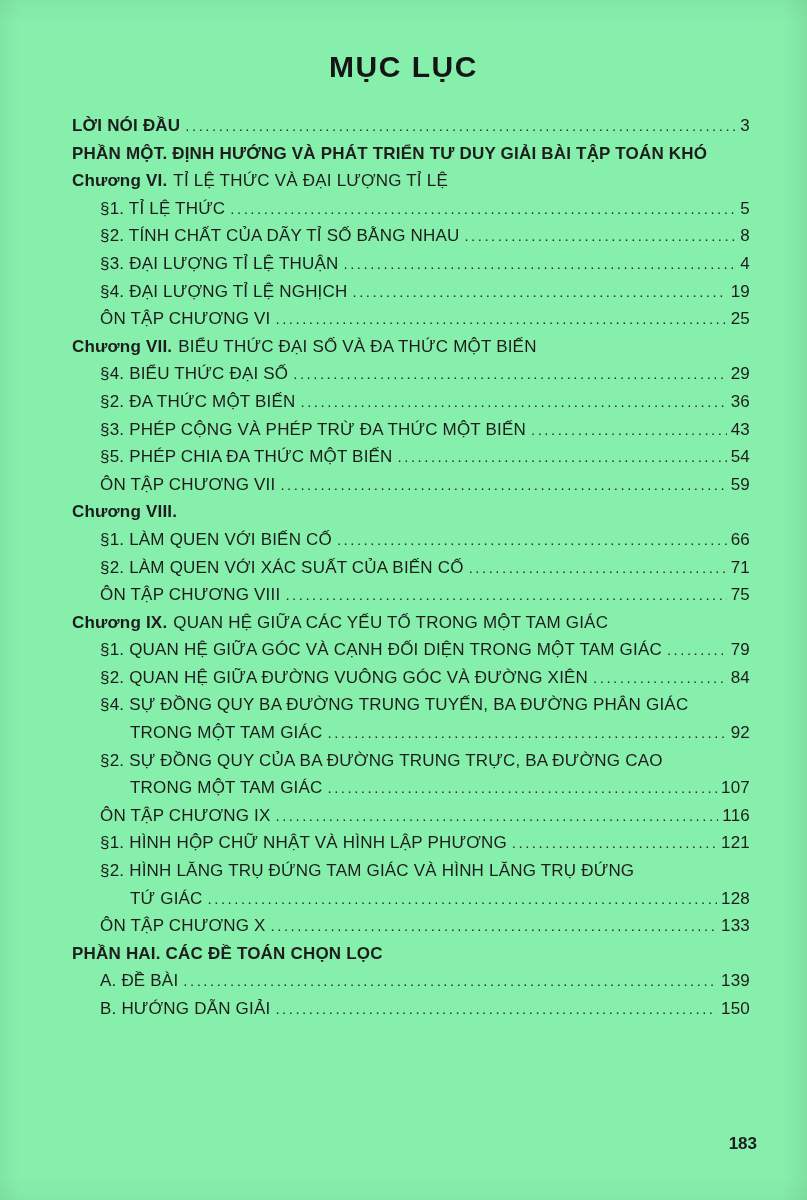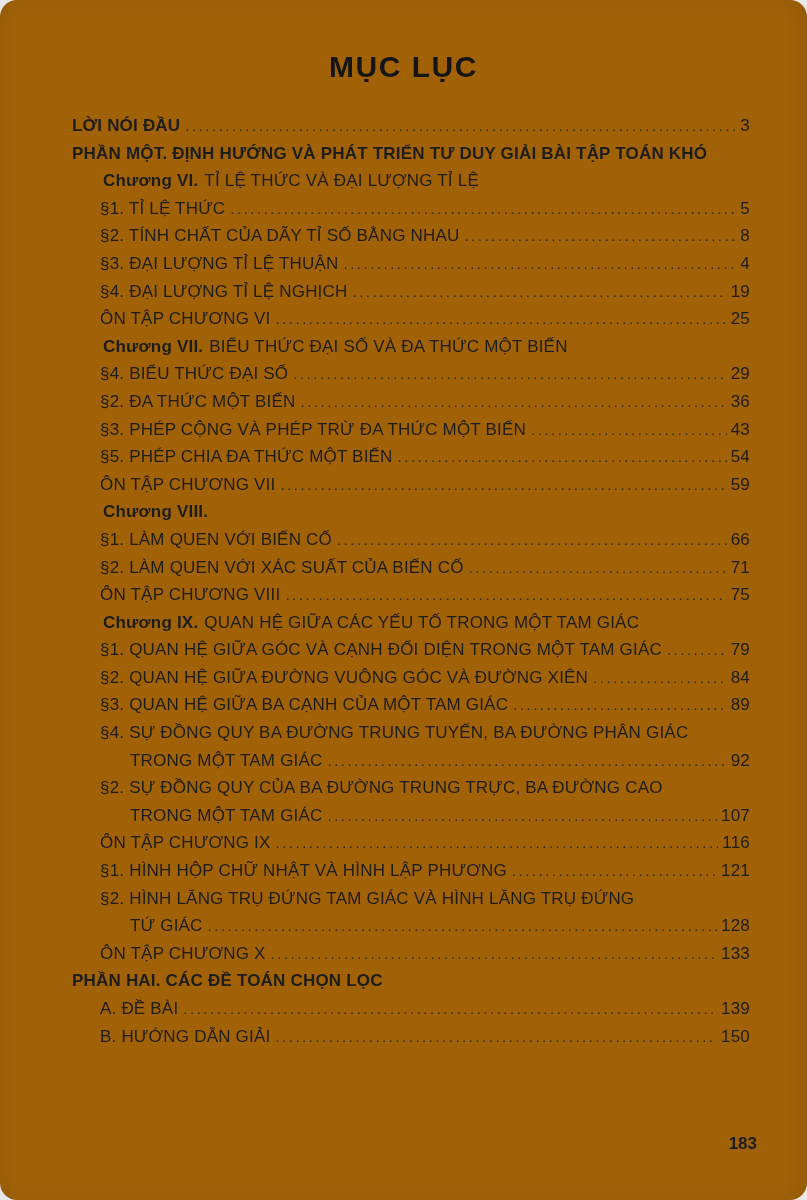--- a/index.html
+++ b/index.html
@@ -5,25 +5,24 @@
   html, body {
     margin: 0;
     padding: 0;
     background: #e8e8e8;
   }
   .page {
     position: relative;
     width: 807px;
     height: 1200px;
     margin: 0 auto;
-    background: #a16207;
+    background: #86efac;
     overflow: hidden;
     font-family: "Liberation Sans", sans-serif;
     color: #1d1d1d;
-    border-radius: 17px;
   }
   
   .page::before {
     content: "";
     position: absolute;
     inset: 0;
     pointer-events: none;
     background:
       linear-gradient(90deg, rgba(0,0,0,0.045), rgba(0,0,0,0) 2.5%, rgba(0,0,0,0) 97%, rgba(0,0,0,0.06)),
       linear-gradient(180deg, rgba(0,0,0,0.035), rgba(0,0,0,0) 2%, rgba(0,0,0,0) 98%, rgba(0,0,0,0.03));
@@ -51,21 +50,20 @@
     letter-spacing: 0.2px;
     white-space: nowrap;
   }
   .row.top  { font-weight: bold; }
   .row.part { font-weight: bold; }
   .row.section { padding-left: 28px; }
   .row.cont    { padding-left: 58px; }
   .prefix {
     font-weight: bold;
     padding-right: 6px;
-    margin-left: 31px;
   }
   .txt { flex: 0 0 auto; }
   .dots {
     flex: 1 1 auto;
     overflow: hidden;
     white-space: nowrap;
     margin: 0 4px 0 5px;
     font-weight: normal;
     color: #2a2a2a;
   }
@@ -186,25 +184,20 @@
         <span class="txt">§1. QUAN HỆ GIỮA GÓC VÀ CẠNH ĐỐI DIỆN TRONG MỘT TAM GIÁC</span>
         <span class="dots"></span>
         <span class="pg">79</span>
       </div>
       <div class="row section">
         <span class="txt">§2. QUAN HỆ GIỮA ĐƯỜNG VUÔNG GÓC VÀ ĐƯỜNG XIÊN</span>
         <span class="dots"></span>
         <span class="pg">84</span>
       </div>
       <div class="row section">
-        <span class="txt">§3. QUAN HỆ GIỮA BA CẠNH CỦA MỘT TAM GIÁC</span>
-        <span class="dots"></span>
-        <span class="pg">89</span>
-      </div>
-      <div class="row section">
         <span class="txt">§4. SỰ ĐỒNG QUY BA ĐƯỜNG TRUNG TUYẾN, BA ĐƯỜNG PHÂN GIÁC</span>
       </div>
       <div class="row section cont">
         <span class="txt">TRONG MỘT TAM GIÁC</span>
         <span class="dots"></span>
         <span class="pg">92</span>
       </div>
       <div class="row section">
         <span class="txt">§2. SỰ ĐỒNG QUY CỦA BA ĐƯỜNG TRUNG TRỰC, BA ĐƯỜNG CAO</span>
       </div>

